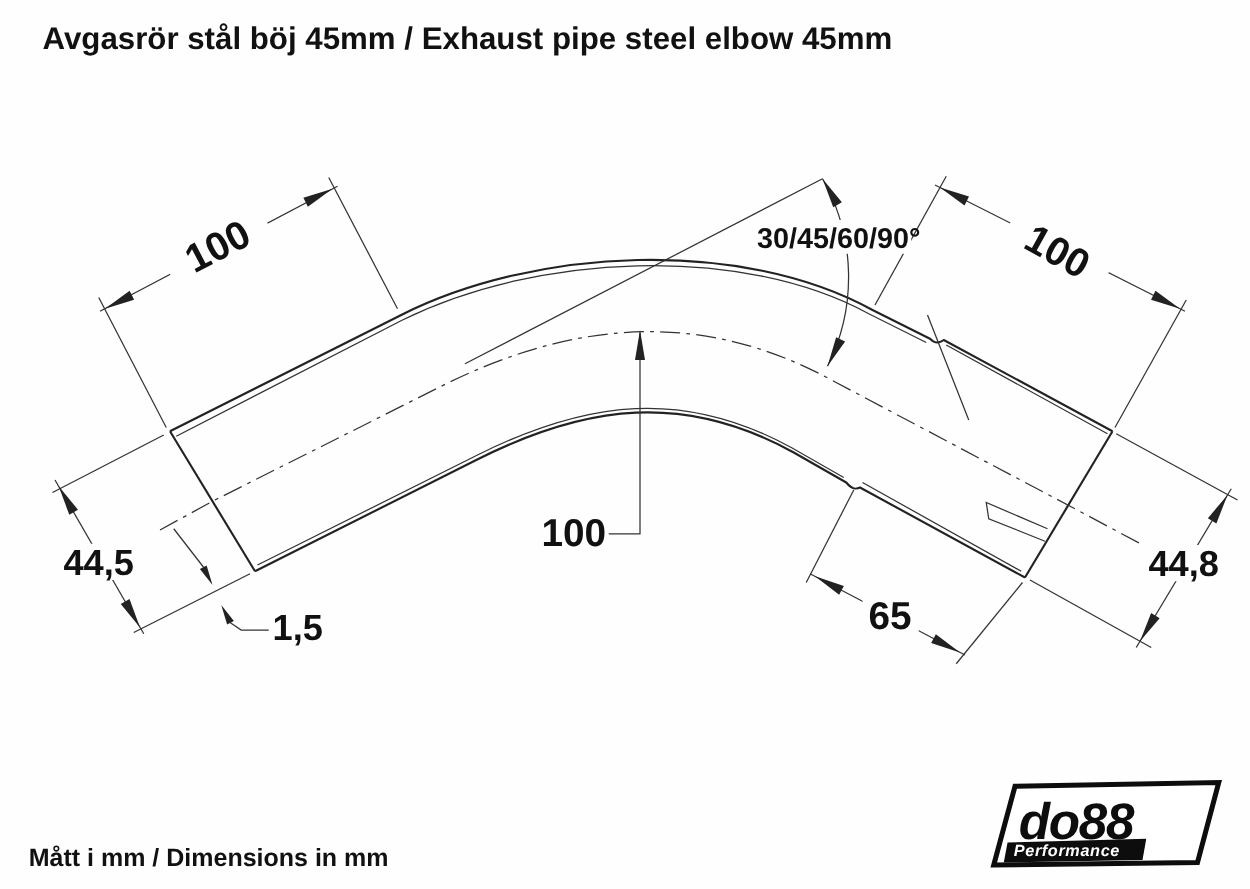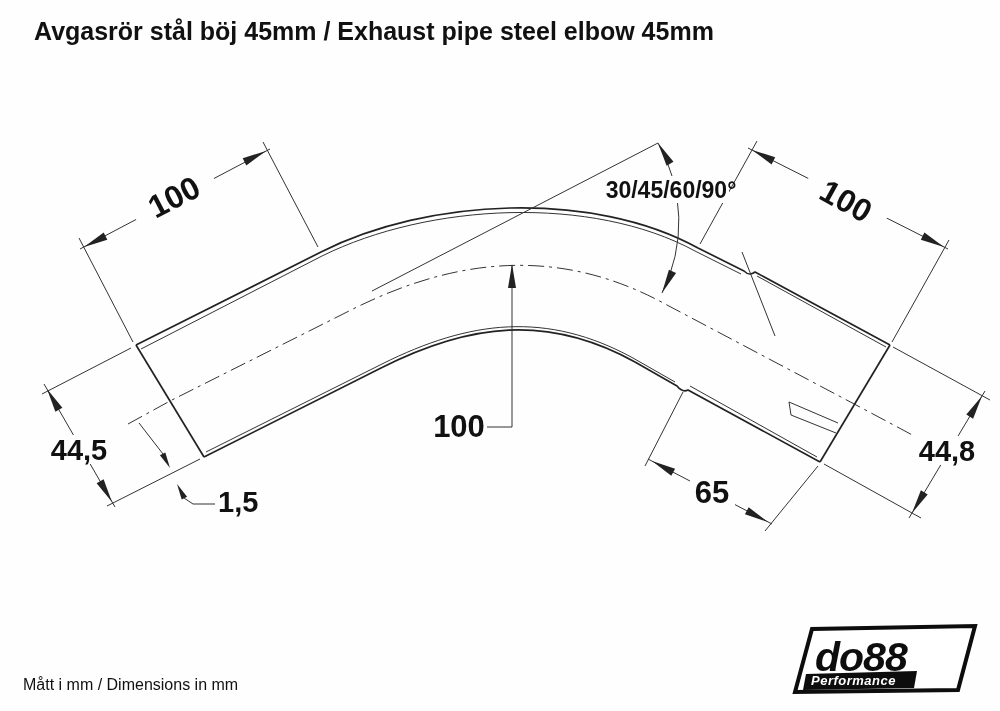--- a/index.html
+++ b/index.html
@@ -10,21 +10,21 @@
     font-family:"Liberation Sans", sans-serif;
     overflow:hidden;
   }
   #title{
     position:absolute;left:34px;top:17px;
     font-size:25px;font-weight:bold;color:#111;
     letter-spacing:0px;white-space:nowrap;
   }
   #footer-note{
     position:absolute;left:23px;top:676px;
-    font-size:16px;font-weight:normal;color:#111;
+    font-size:20px;font-weight:bold;color:#111;
     white-space:nowrap;
   }
   svg{position:absolute;left:0;top:0;}
   .pipe{stroke:#222;stroke-width:1.7;fill:none;stroke-linejoin:round;}
   .pipe-thin{stroke:#333;stroke-width:1;fill:none;}
   .dim{stroke:#333;stroke-width:1;fill:none;}
   .cline{stroke:#333;stroke-width:1;fill:none;stroke-dasharray:16 5 3 5;}
   .arrow{fill:#222;stroke:none;}
   .halo{fill:#fefefe;stroke:none;}
   .dimtext{fill:#111;font-family:"Liberation Sans",sans-serif;font-weight:bold;}

